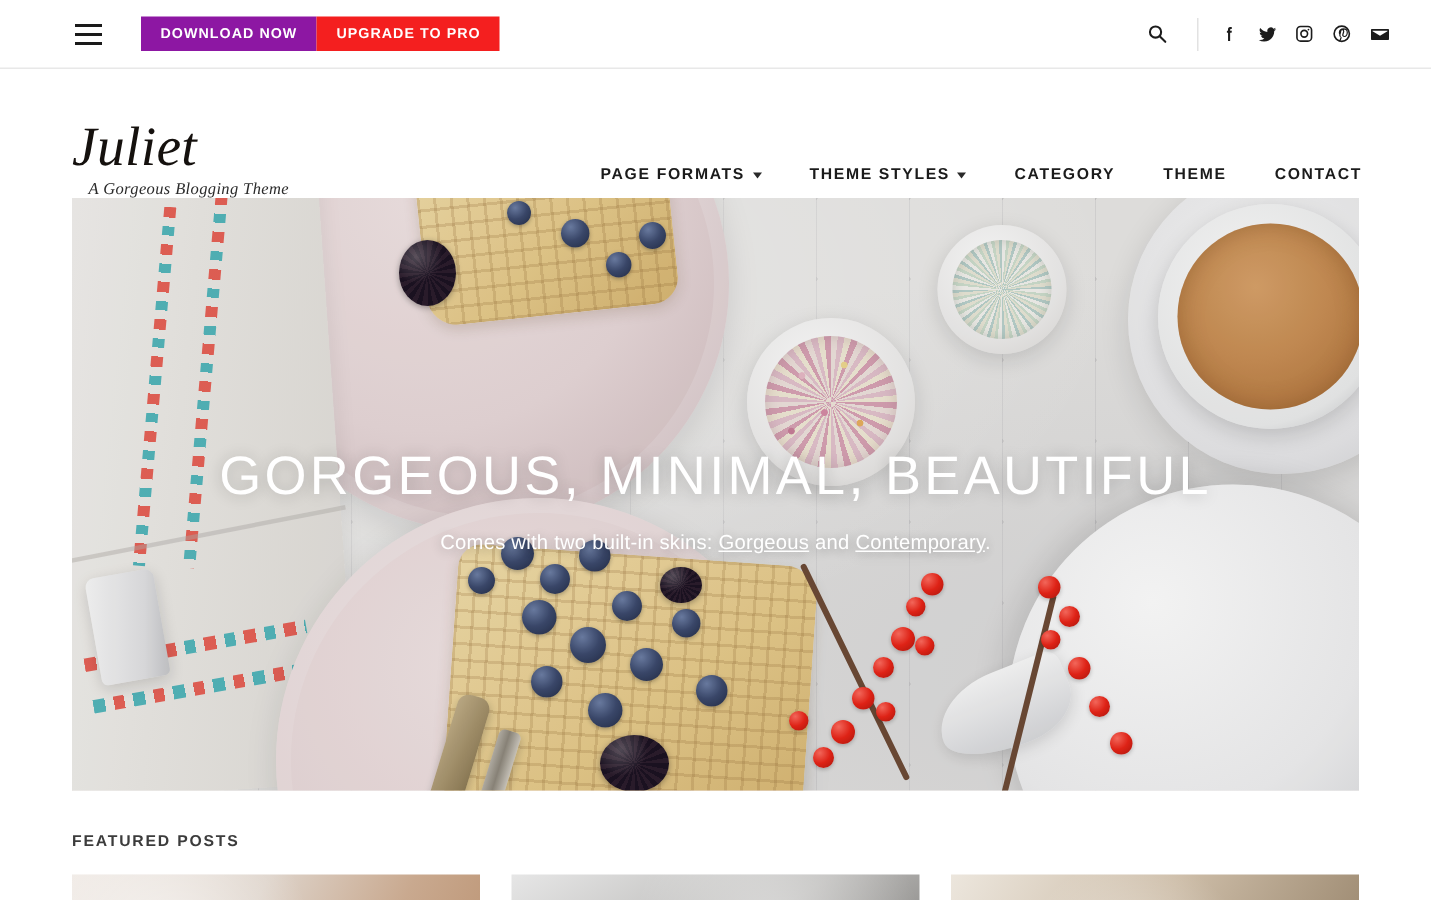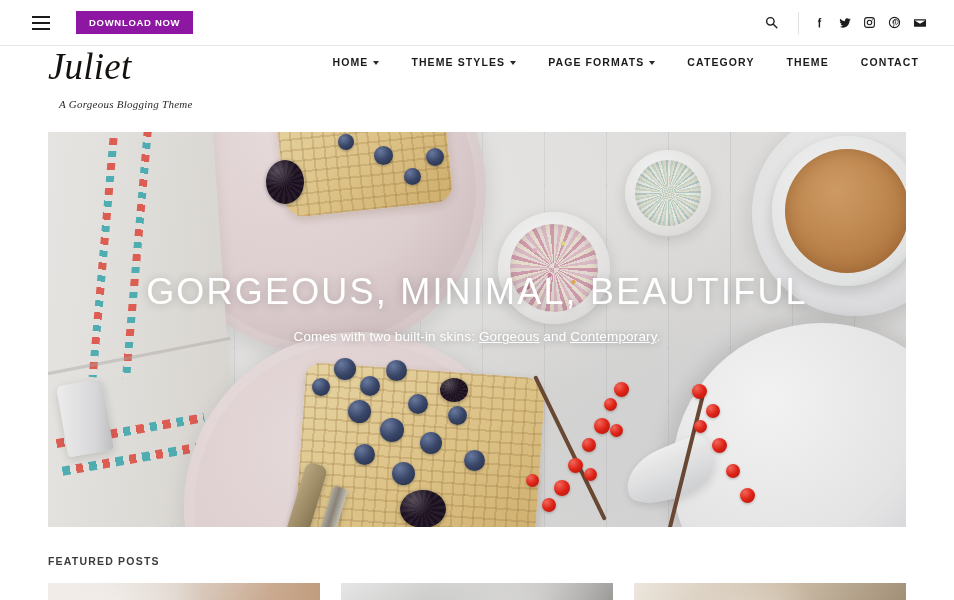--- a/index.html
+++ b/index.html
@@ -12,21 +12,21 @@
   }
 
   
   .topbar {
     height: 46px;
     width: 100%;
     background: #ffffff;
     border-bottom: 1px solid #e8e8e8;
     display: flex;
     align-items: center;
-    padding: 0 22px 0 32px;
+    padding: 0 22px 0 50px;
     position: relative;
   }
   .hamburger {
     width: 18px;
     height: 14px;
     display: flex;
     flex-direction: column;
     justify-content: space-between;
     cursor: pointer;
     flex: 0 0 auto;
@@ -86,41 +86,41 @@
     color: #1c1c1c;
     text-decoration: none;
     cursor: pointer;
   }
   .icon-svg { display: block; }
 
   
   .site-header {
     height: 86px;
     display: flex;
-    align-items: flex-start;
-    padding: 0 35px 0 48px;
+    align-items: flex-end;
+    padding: 0 46px 0 48px;
     background: #fff;
   }
   .brand { flex: 0 0 auto; padding-top: 2px; }
   .brand-title {
     font-family: "Liberation Serif", serif;
     font-style: italic;
     font-size: 37px;
     color: #15110e;
     line-height: 1.02;
     letter-spacing: 0.2px;
   }
   .brand-tagline {
     font-family: "Liberation Serif", serif;
     font-style: italic;
     font-size: 11px;
     color: #2b2b2b;
     letter-spacing: 0.25px;
     padding-left: 11px;
-    margin-top: 12px;
+    margin-top: 2px;
   }
 
   .main-nav {
     margin-left: auto;
     display: flex;
     align-items: center;
   }
   .nav-item {
     display: flex;
     align-items: center;
@@ -335,21 +335,21 @@
     border-radius: 6px 6px 4px 4px;
     transform: rotate(-10deg);
     box-shadow: 0 3px 10px rgba(0,0,0,.14);
   }
 
   .hero-scrim { position:absolute; inset:0; background: rgba(30,28,30,.06); }
 
   .hero-text {
     position: absolute;
     left: 0; right: 0;
-    top: 140px;
+    top: 165px;
     text-align: center;
     padding: 0 22px;
   }
   .hero-title {
     color: #ffffff;
     font-size: 36px;
     font-weight: normal;
     letter-spacing: 2.2px;
     line-height: 1.12;
     text-shadow: 0 1px 10px rgba(0,0,0,.22);
@@ -410,20 +410,21 @@
 <div class="topbar">
 
   <div class="hamburger">
     <span></span>
     <span></span>
     <span></span>
   </div>
 
   <div class="topbar-buttons">
     <button class="btn-pill btn-download">DOWNLOAD NOW</button>
+    <button class="btn-pill btn-upgrade">UPGRADE TO PRO</button>
   </div>
 
   <div class="topbar-right">
     <div class="search-wrap">
       <span>
         <svg class="icon-svg" width="13" height="13" viewBox="0 0 16 16" fill="none" stroke="#1c1c1c" stroke-width="1.7">
           <circle cx="6.6" cy="6.6" r="4.6"></circle>
           <line x1="10.2" y1="10.2" x2="14.6" y2="14.6" stroke-linecap="round"></line>
         </svg>
       </span>
@@ -473,29 +474,25 @@
 </div>
 
 <div class="site-header">
   <div class="brand">
     <div class="brand-title">Juliet</div>
     <div class="brand-tagline">A Gorgeous Blogging Theme</div>
   </div>
 
   <nav class="main-nav">
     <a href="#" class="nav-item">
-      <span>HOME</span>
+      <span>PAGE FORMATS</span>
       <i class="caret"></i>
     </a>
     <a href="#" class="nav-item">
       <span>THEME STYLES</span>
-      <i class="caret"></i>
-    </a>
-    <a href="#" class="nav-item">
-      <span>PAGE FORMATS</span>
       <i class="caret"></i>
     </a>
     <a href="#" class="nav-item">
       <span>CATEGORY</span>
     </a>
     <a href="#" class="nav-item">
       <span>THEME</span>
     </a>
     <a href="#" class="nav-item">
       <span>CONTACT</span>

